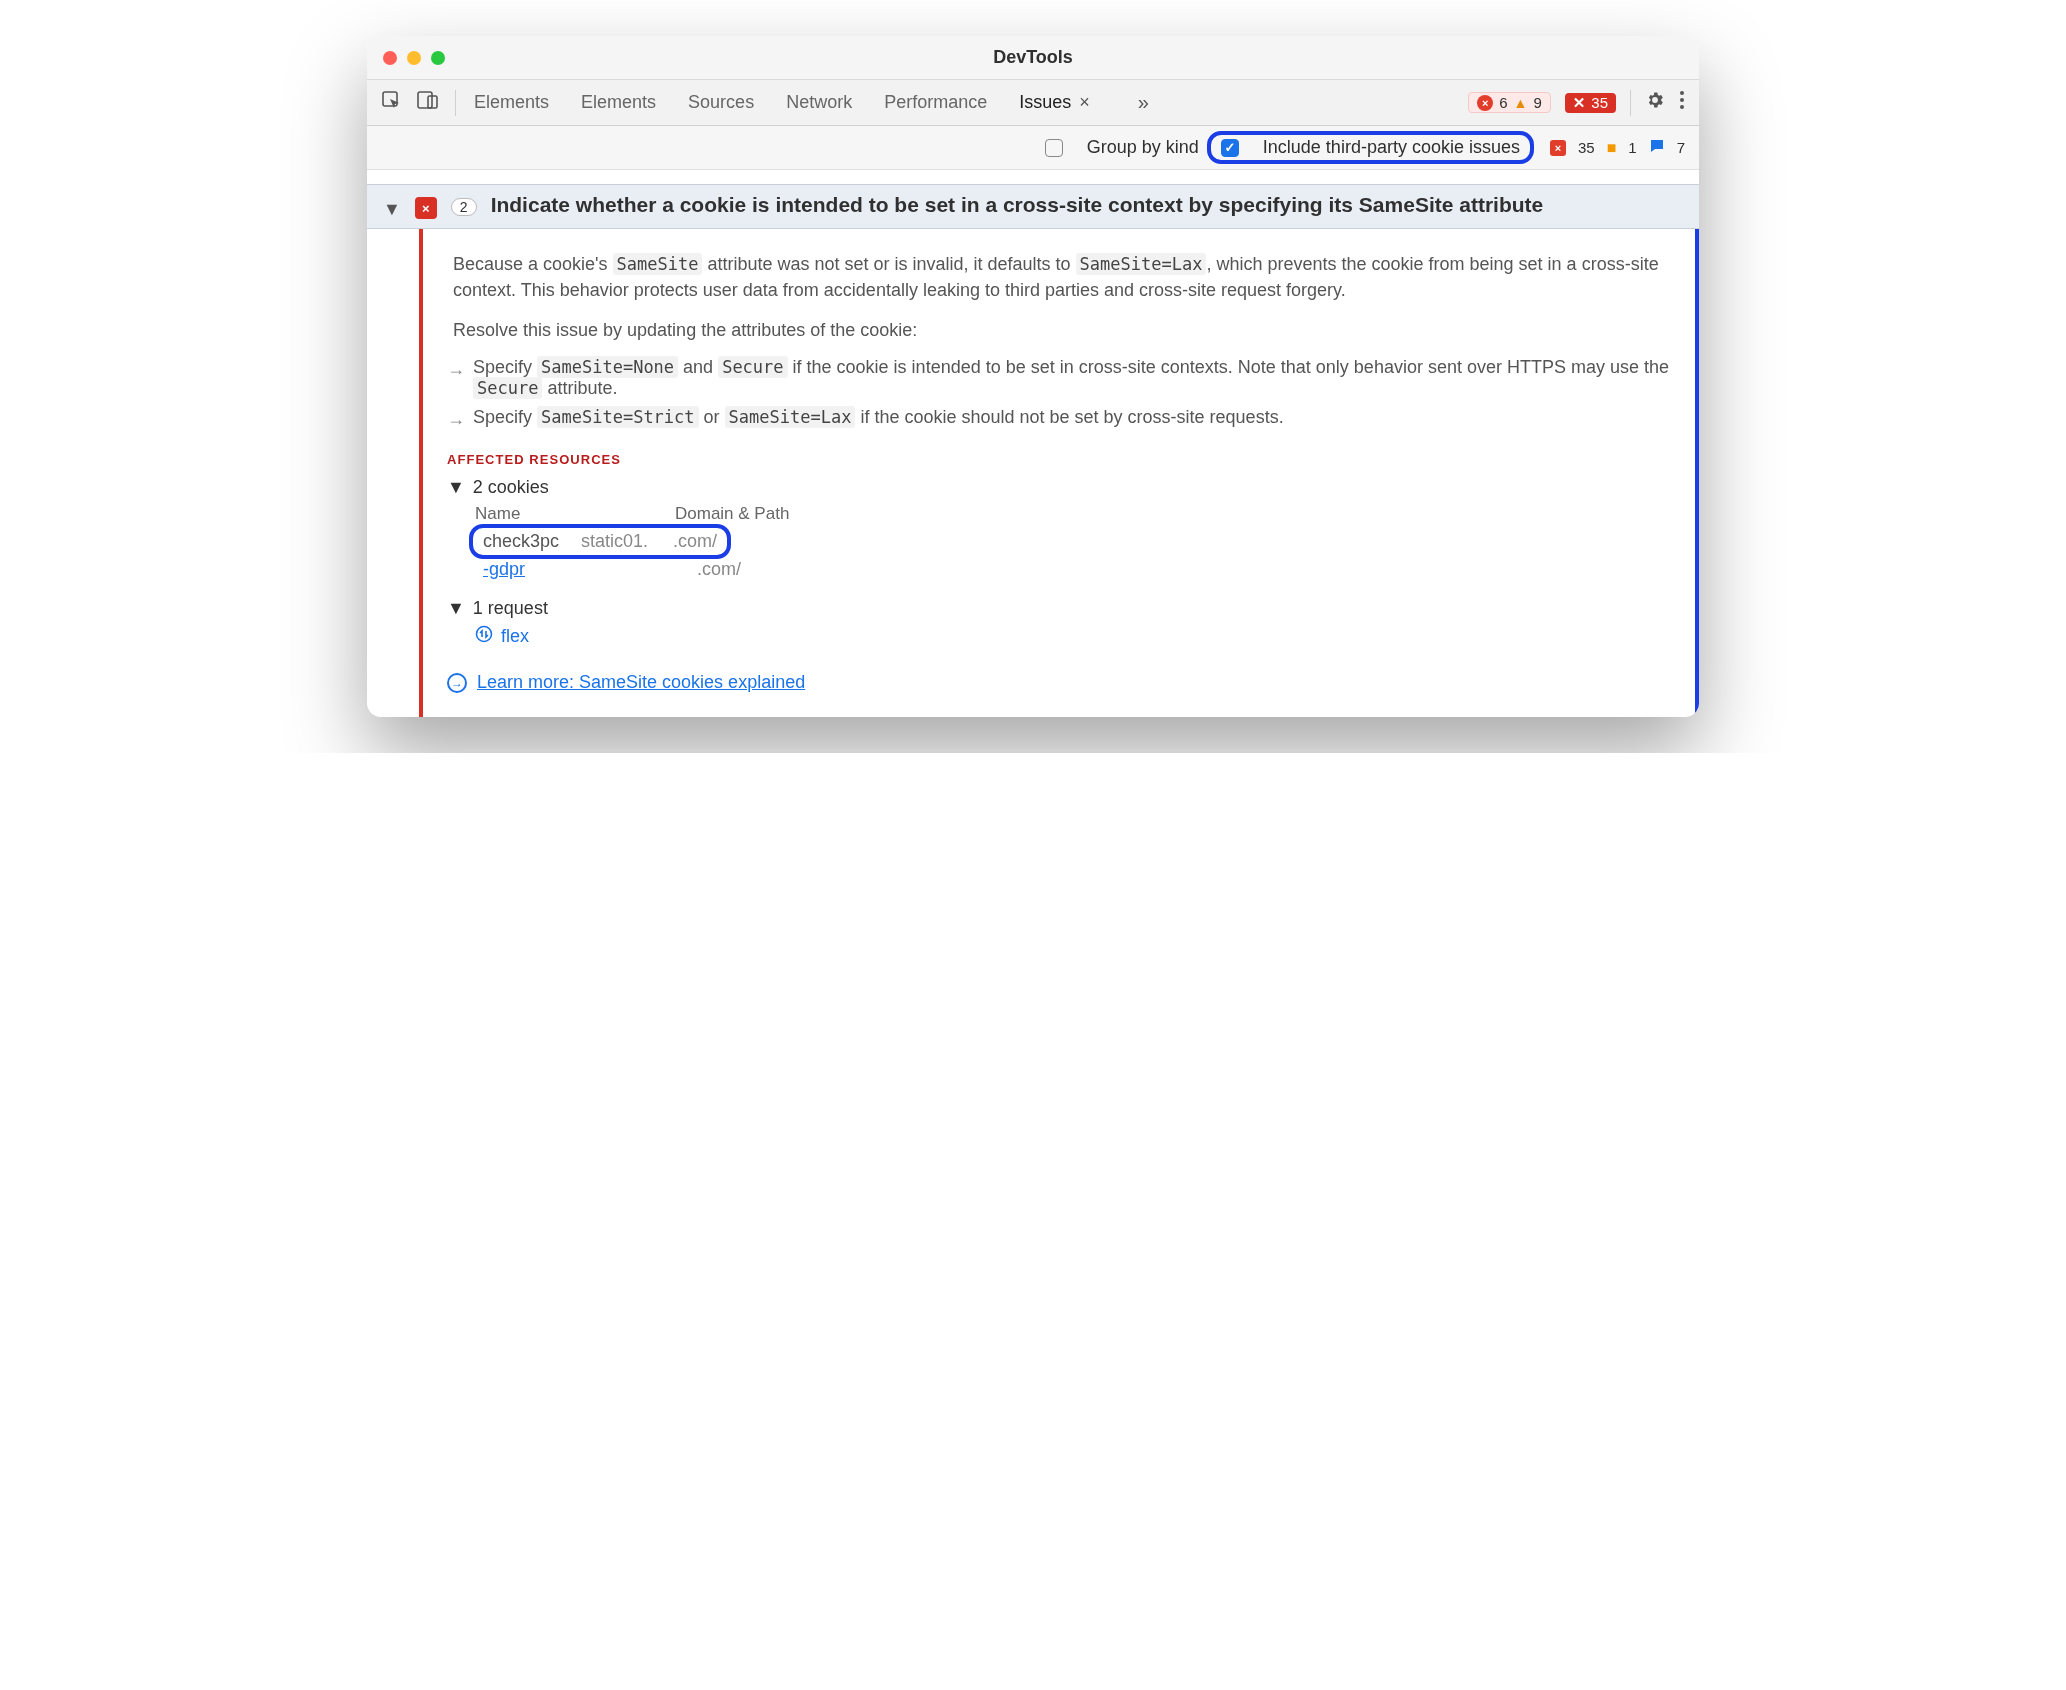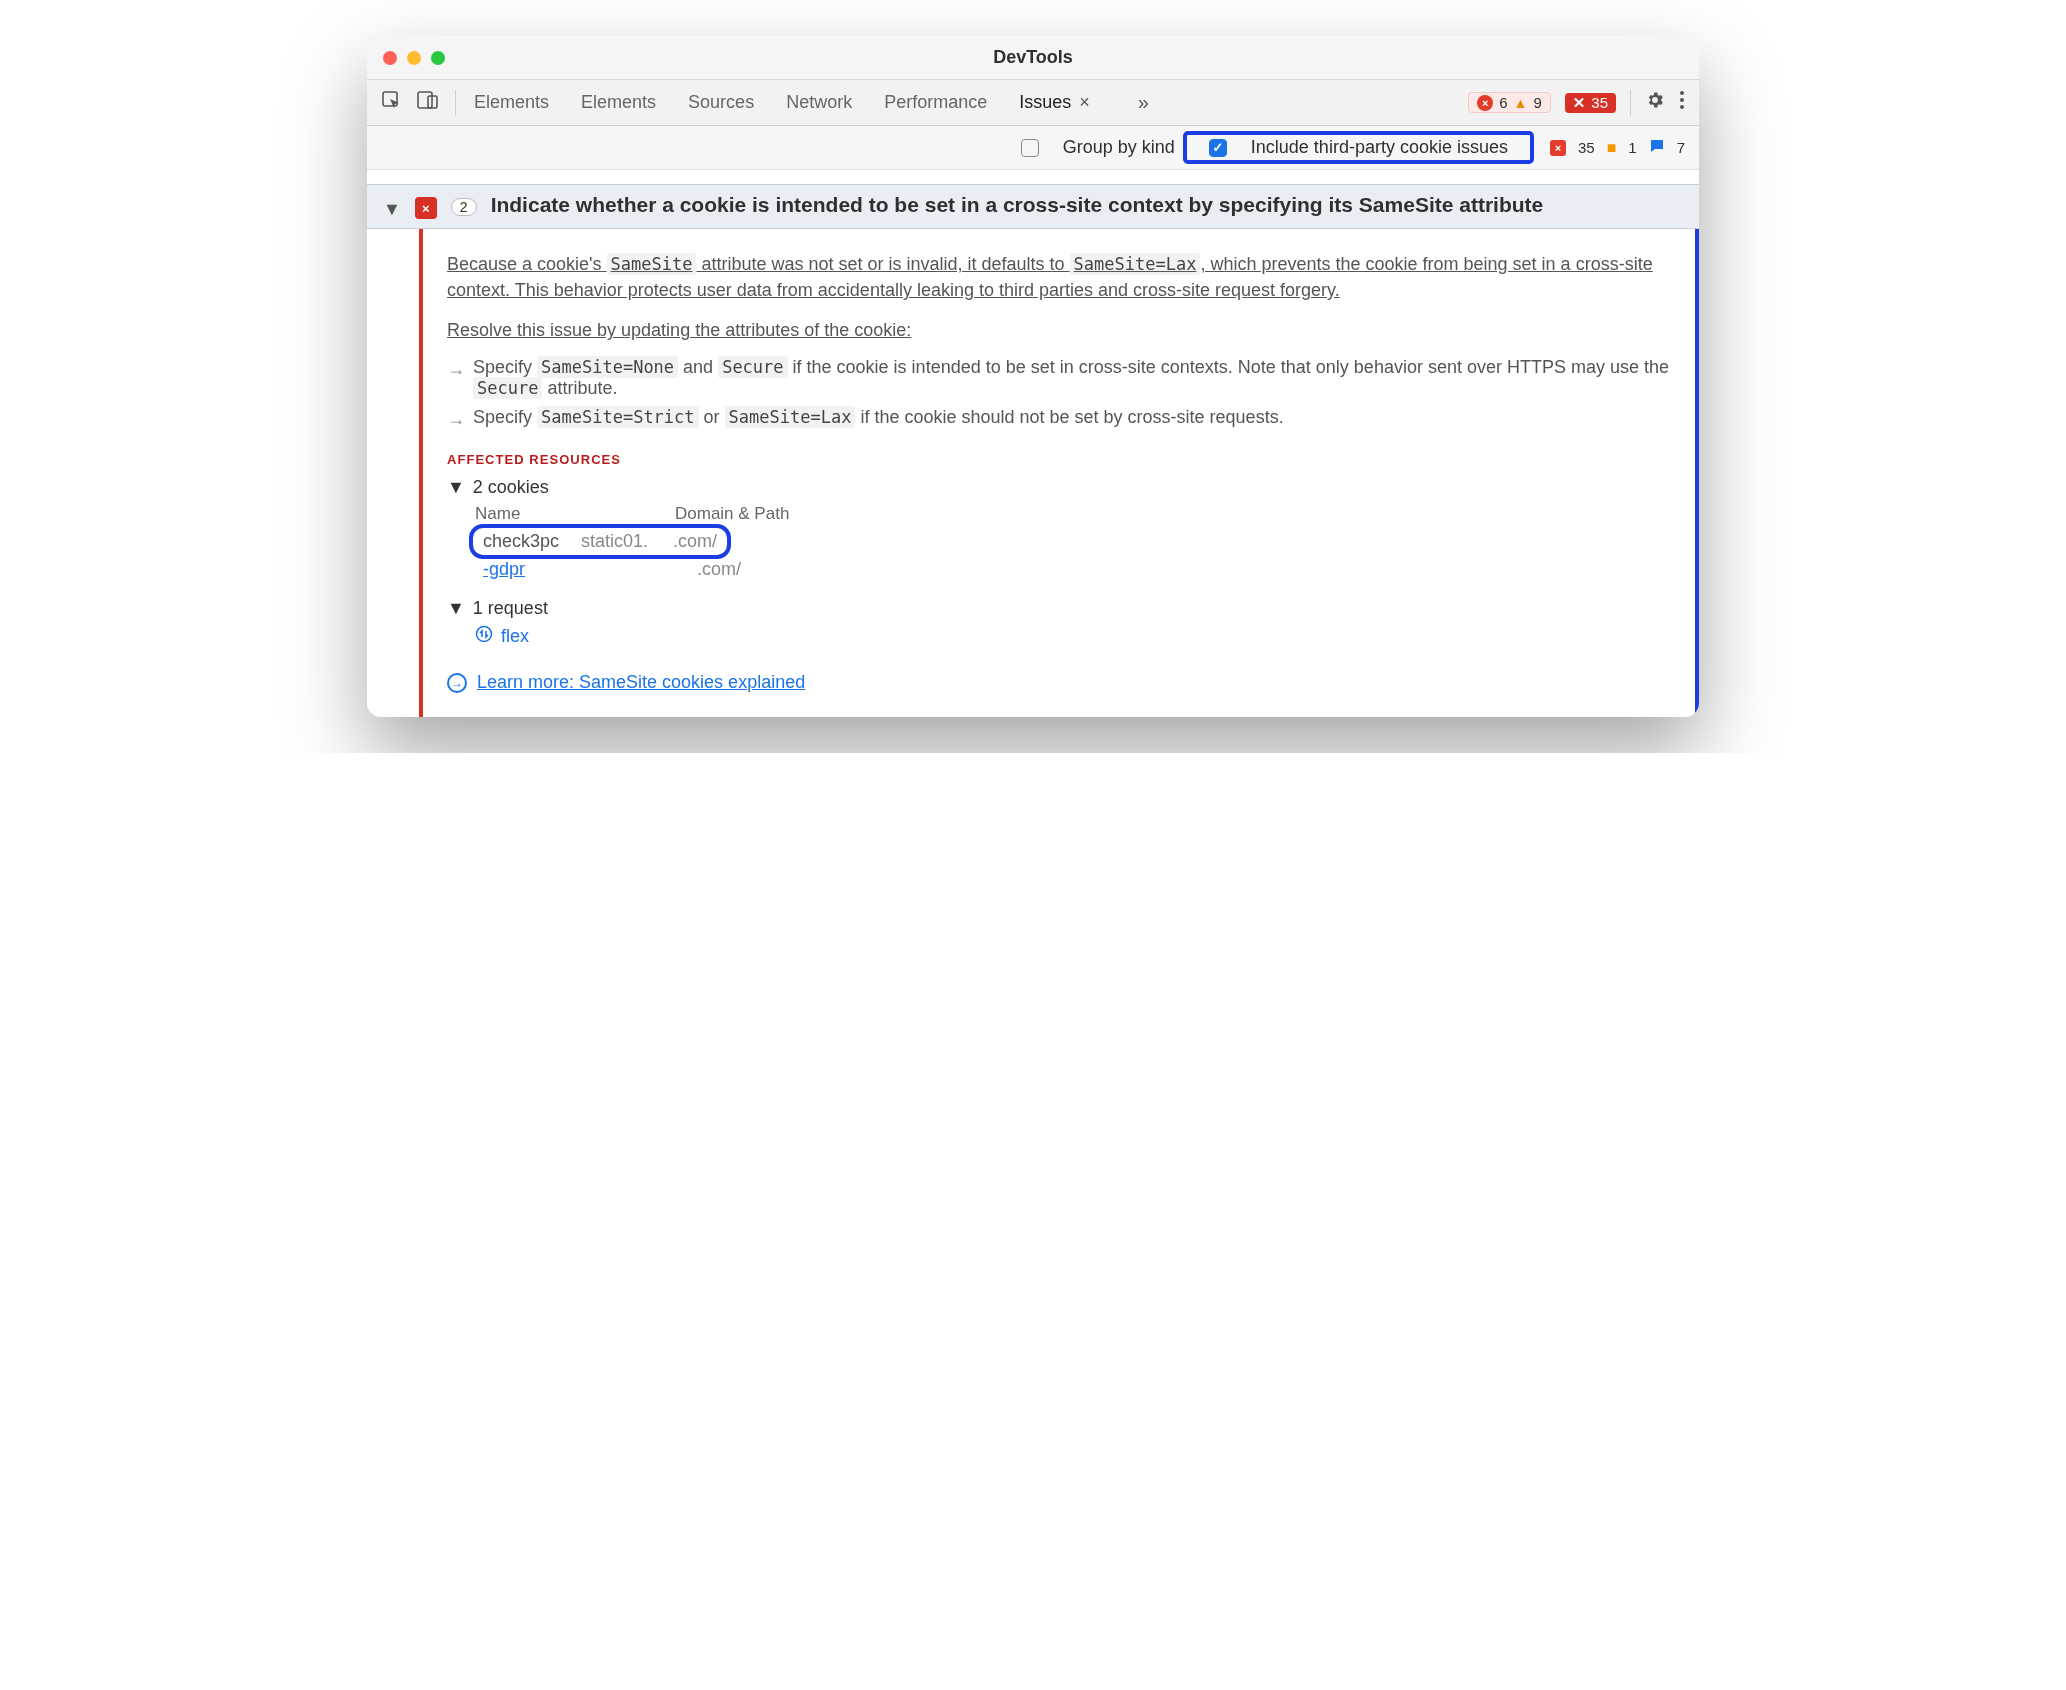--- a/index.html
+++ b/index.html
@@ -27,36 +27,36 @@
   .iwarn{color:#e78c00;font-size:14px;}
   .sqerr{display:inline-flex;width:16px;height:16px;border-radius:3px;background:#e23d2b;color:#fff;align-items:center;justify-content:center;font-size:11px;font-weight:700;}
   .gear,.menu{color:#555;}
   
   .subbar{height:44px;background:#f6f6f6;border-bottom:1px solid #e0e0e0;display:flex;align-items:center;}
   .subbar .fill{flex:1;}
   .chk{display:flex;align-items:center;gap:24px;}
   .chk input{appearance:none;width:18px;height:18px;border:1.5px solid #888;border-radius:4px;margin:0;}
   .chk.blue input{border-color:#1a73e8;background:#1a73e8;}
   .chk.blue input::after{content:"✓";color:#fff;display:flex;align-items:center;justify-content:center;font-size:13px;font-weight:700;}
-  .highlight{border:4px solid #1a3de6;border-radius:5px;padding:2px 22px;display:flex;}
+  .highlight{border:4px solid #1a3de6;border-radius:14px;padding:2px 10px;display:flex;}
   .sub-right{display:flex;align-items:center;gap:12px;margin-left:16px;margin-right:14px;font-size:15px;}
   .iswarn{color:#f29900;font-size:16px;}
   .ischat{color:#1a73e8;font-size:16px;}
   
   .issue{display:flex;align-items:flex-start;background:#e9eef5;border-top:1px solid #c7cfda;border-bottom:1px solid #c7cfda;padding:8px 16px;gap:14px;margin-top:14px;}
   .tri{color:#555;margin-top:6px;}
   .badge-red{background:#d93025;color:#fff;width:22px;height:22px;border-radius:4px;display:flex;align-items:center;justify-content:center;margin-top:4px;font-size:13px;font-weight:700;}
   .count{background:#fff;border:1px solid #bbb;border-radius:10px;padding:0 8px;font-size:14px;margin-top:5px;}
   .issue-title{font-weight:700;font-size:21px;flex:1;}
   
   .body{display:flex;}
   .gutter{width:56px;display:flex;justify-content:flex-end;}
   .gutter::after{content:"";width:4px;background:#d93025;margin-right:0;}
   .content{flex:1;padding:14px 24px 24px 24px;color:#555;border-right:4px solid #1a3de6;}
-  .content p{margin:8px 0 14px 0;line-height:1.45;text-decoration:underline;}
+  .content p{margin:8px 0 14px 6px;line-height:1.45;}
   code{font-family:ui-monospace,Menlo,monospace;background:#f2f2f2;padding:1px 4px;border-radius:3px;font-size:17px;color:#444;}
   .arrow-line{display:flex;align-items:flex-start;gap:8px;margin:8px 0;}
   .arrow{color:#888;margin-top:2px;}
   h4.sect{font-size:13px;letter-spacing:.08em;text-transform:uppercase;color:#b91c1c;margin:22px 0 10px 0;font-weight:700;}
   .expander{display:flex;align-items:center;gap:8px;color:#333;cursor:pointer;margin:6px 0;}
   .table-hdr{display:flex;margin-left:28px;color:#666;font-size:17px;margin-top:4px;}
   .table-hdr .col1{width:200px;}
   .row-hi{display:inline-flex;align-items:center;border:4px solid #1a3de6;border-radius:14px;padding:3px 10px;margin-left:22px;gap:22px;white-space:pre;}
   .row2{display:flex;margin-left:36px;gap:14px;}
   .reqrow{display:flex;align-items:center;gap:8px;margin-left:28px;color:#1a73e8;}

